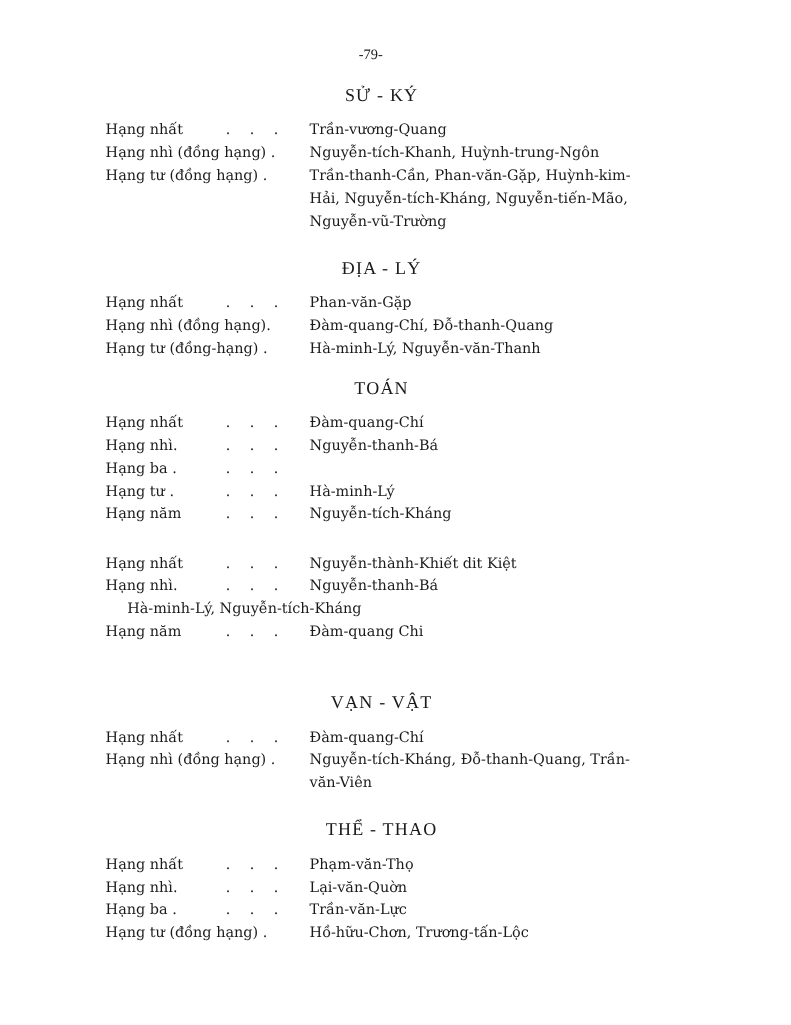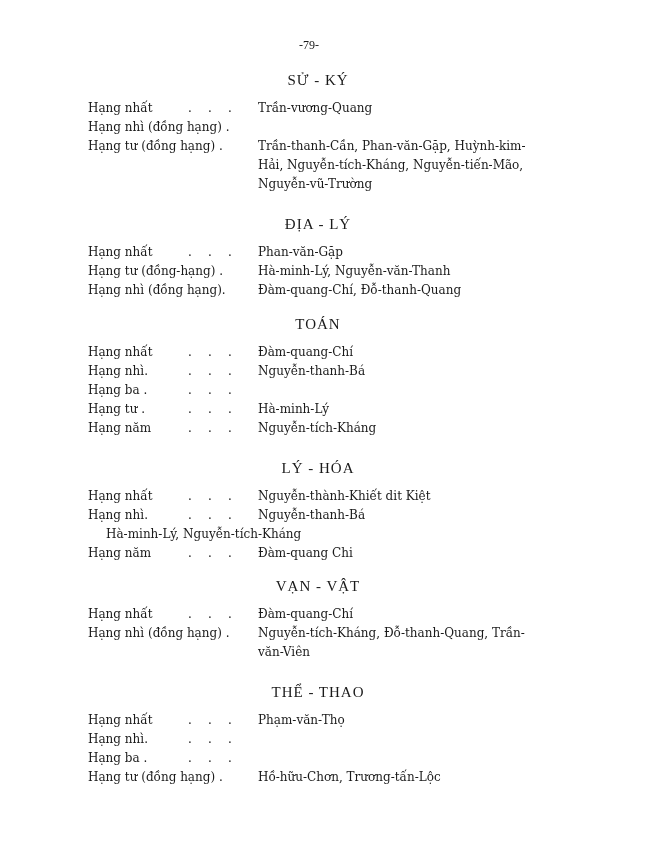--- a/index.html
+++ b/index.html
@@ -35,39 +35,40 @@
 
 <div id="sections">
     <div class="section" style="top: 72px;">
       <div class="section-title">SỬ - KÝ</div>
       <div class="row">
         <div class="label"><span>Hạng nhất</span><span class="dots"><span>.</span><span>.</span><span>.</span></span></div>
         <div class="value">Trần-vương-Quang</div>
       </div>
       <div class="row">
         <div class="label"><span>Hạng nhì (đồng hạng) .</span></div>
+        <div class="value">Nguyễn-tích-Khanh, Huỳnh-trung-Ngôn</div>
       </div>
       <div class="row">
         <div class="label"><span>Hạng tư (đồng hạng) .</span></div>
         <div class="value">Trần-thanh-Cần, Phan-văn-Gặp, Huỳnh-kim-Hải, Nguyễn-tích-Kháng, Nguyễn-tiến-Mão, Nguyễn-vũ-Trường</div>
       </div>
     </div>
     <div class="section" style="top: 216px;">
       <div class="section-title">ĐỊA - LÝ</div>
       <div class="row">
         <div class="label"><span>Hạng nhất</span><span class="dots"><span>.</span><span>.</span><span>.</span></span></div>
         <div class="value">Phan-văn-Gặp</div>
       </div>
       <div class="row">
+        <div class="label"><span>Hạng nhì (đồng hạng).</span></div>
+        <div class="value">Đàm-quang-Chí, Đỗ-thanh-Quang</div>
+      </div>
+      <div class="row">
         <div class="label"><span>Hạng tư (đồng-hạng) .</span></div>
         <div class="value">Hà-minh-Lý, Nguyễn-văn-Thanh</div>
-      </div>
-      <div class="row">
-        <div class="label"><span>Hạng nhì (đồng hạng).</span></div>
-        <div class="value">Đàm-quang-Chí, Đỗ-thanh-Quang</div>
       </div>
     </div>
     <div class="section" style="top: 316px;">
       <div class="section-title">TOÁN</div>
       <div class="row">
         <div class="label"><span>Hạng nhất</span><span class="dots"><span>.</span><span>.</span><span>.</span></span></div>
         <div class="value">Đàm-quang-Chí</div>
       </div>
       <div class="row">
         <div class="label"><span>Hạng nhì.</span><span class="dots"><span>.</span><span>.</span><span>.</span></span></div>
@@ -79,21 +80,20 @@
       <div class="row">
         <div class="label"><span>Hạng tư .</span><span class="dots"><span>.</span><span>.</span><span>.</span></span></div>
         <div class="value">Hà-minh-Lý</div>
       </div>
       <div class="row">
         <div class="label"><span>Hạng năm</span><span class="dots"><span>.</span><span>.</span><span>.</span></span></div>
         <div class="value">Nguyễn-tích-Kháng</div>
       </div>
     </div>
     <div class="section" style="top: 460px;">
-      <div class="section-title">LÝ - HÓA</div>
       <div class="row">
         <div class="label"><span>Hạng nhất</span><span class="dots"><span>.</span><span>.</span><span>.</span></span></div>
         <div class="value">Nguyễn-thành-Khiết dit Kiệt</div>
       </div>
       <div class="row">
         <div class="label"><span>Hạng nhì.</span><span class="dots"><span>.</span><span>.</span><span>.</span></span></div>
         <div class="value">Nguyễn-thanh-Bá</div>
       </div>
       <div class="row">
         <div class="value">Hà-minh-Lý, Nguyễn-tích-Kháng</div>
@@ -115,22 +115,24 @@
       </div>
     </div>
     <div class="section" style="top: 684px;">
       <div class="section-title">THỂ - THAO</div>
       <div class="row">
         <div class="label"><span>Hạng nhất</span><span class="dots"><span>.</span><span>.</span><span>.</span></span></div>
         <div class="value">Phạm-văn-Thọ</div>
       </div>
       <div class="row">
         <div class="label"><span>Hạng nhì.</span><span class="dots"><span>.</span><span>.</span><span>.</span></span></div>
+        <div class="value">Lại-văn-Quờn</div>
       </div>
       <div class="row">
         <div class="label"><span>Hạng ba .</span><span class="dots"><span>.</span><span>.</span><span>.</span></span></div>
+        <div class="value">Trần-văn-Lực</div>
       </div>
       <div class="row">
         <div class="label"><span>Hạng tư (đồng hạng) .</span></div>
         <div class="value">Hồ-hữu-Chơn, Trương-tấn-Lộc</div>
       </div>
     </div>
   </div>
 
 </body></html>

